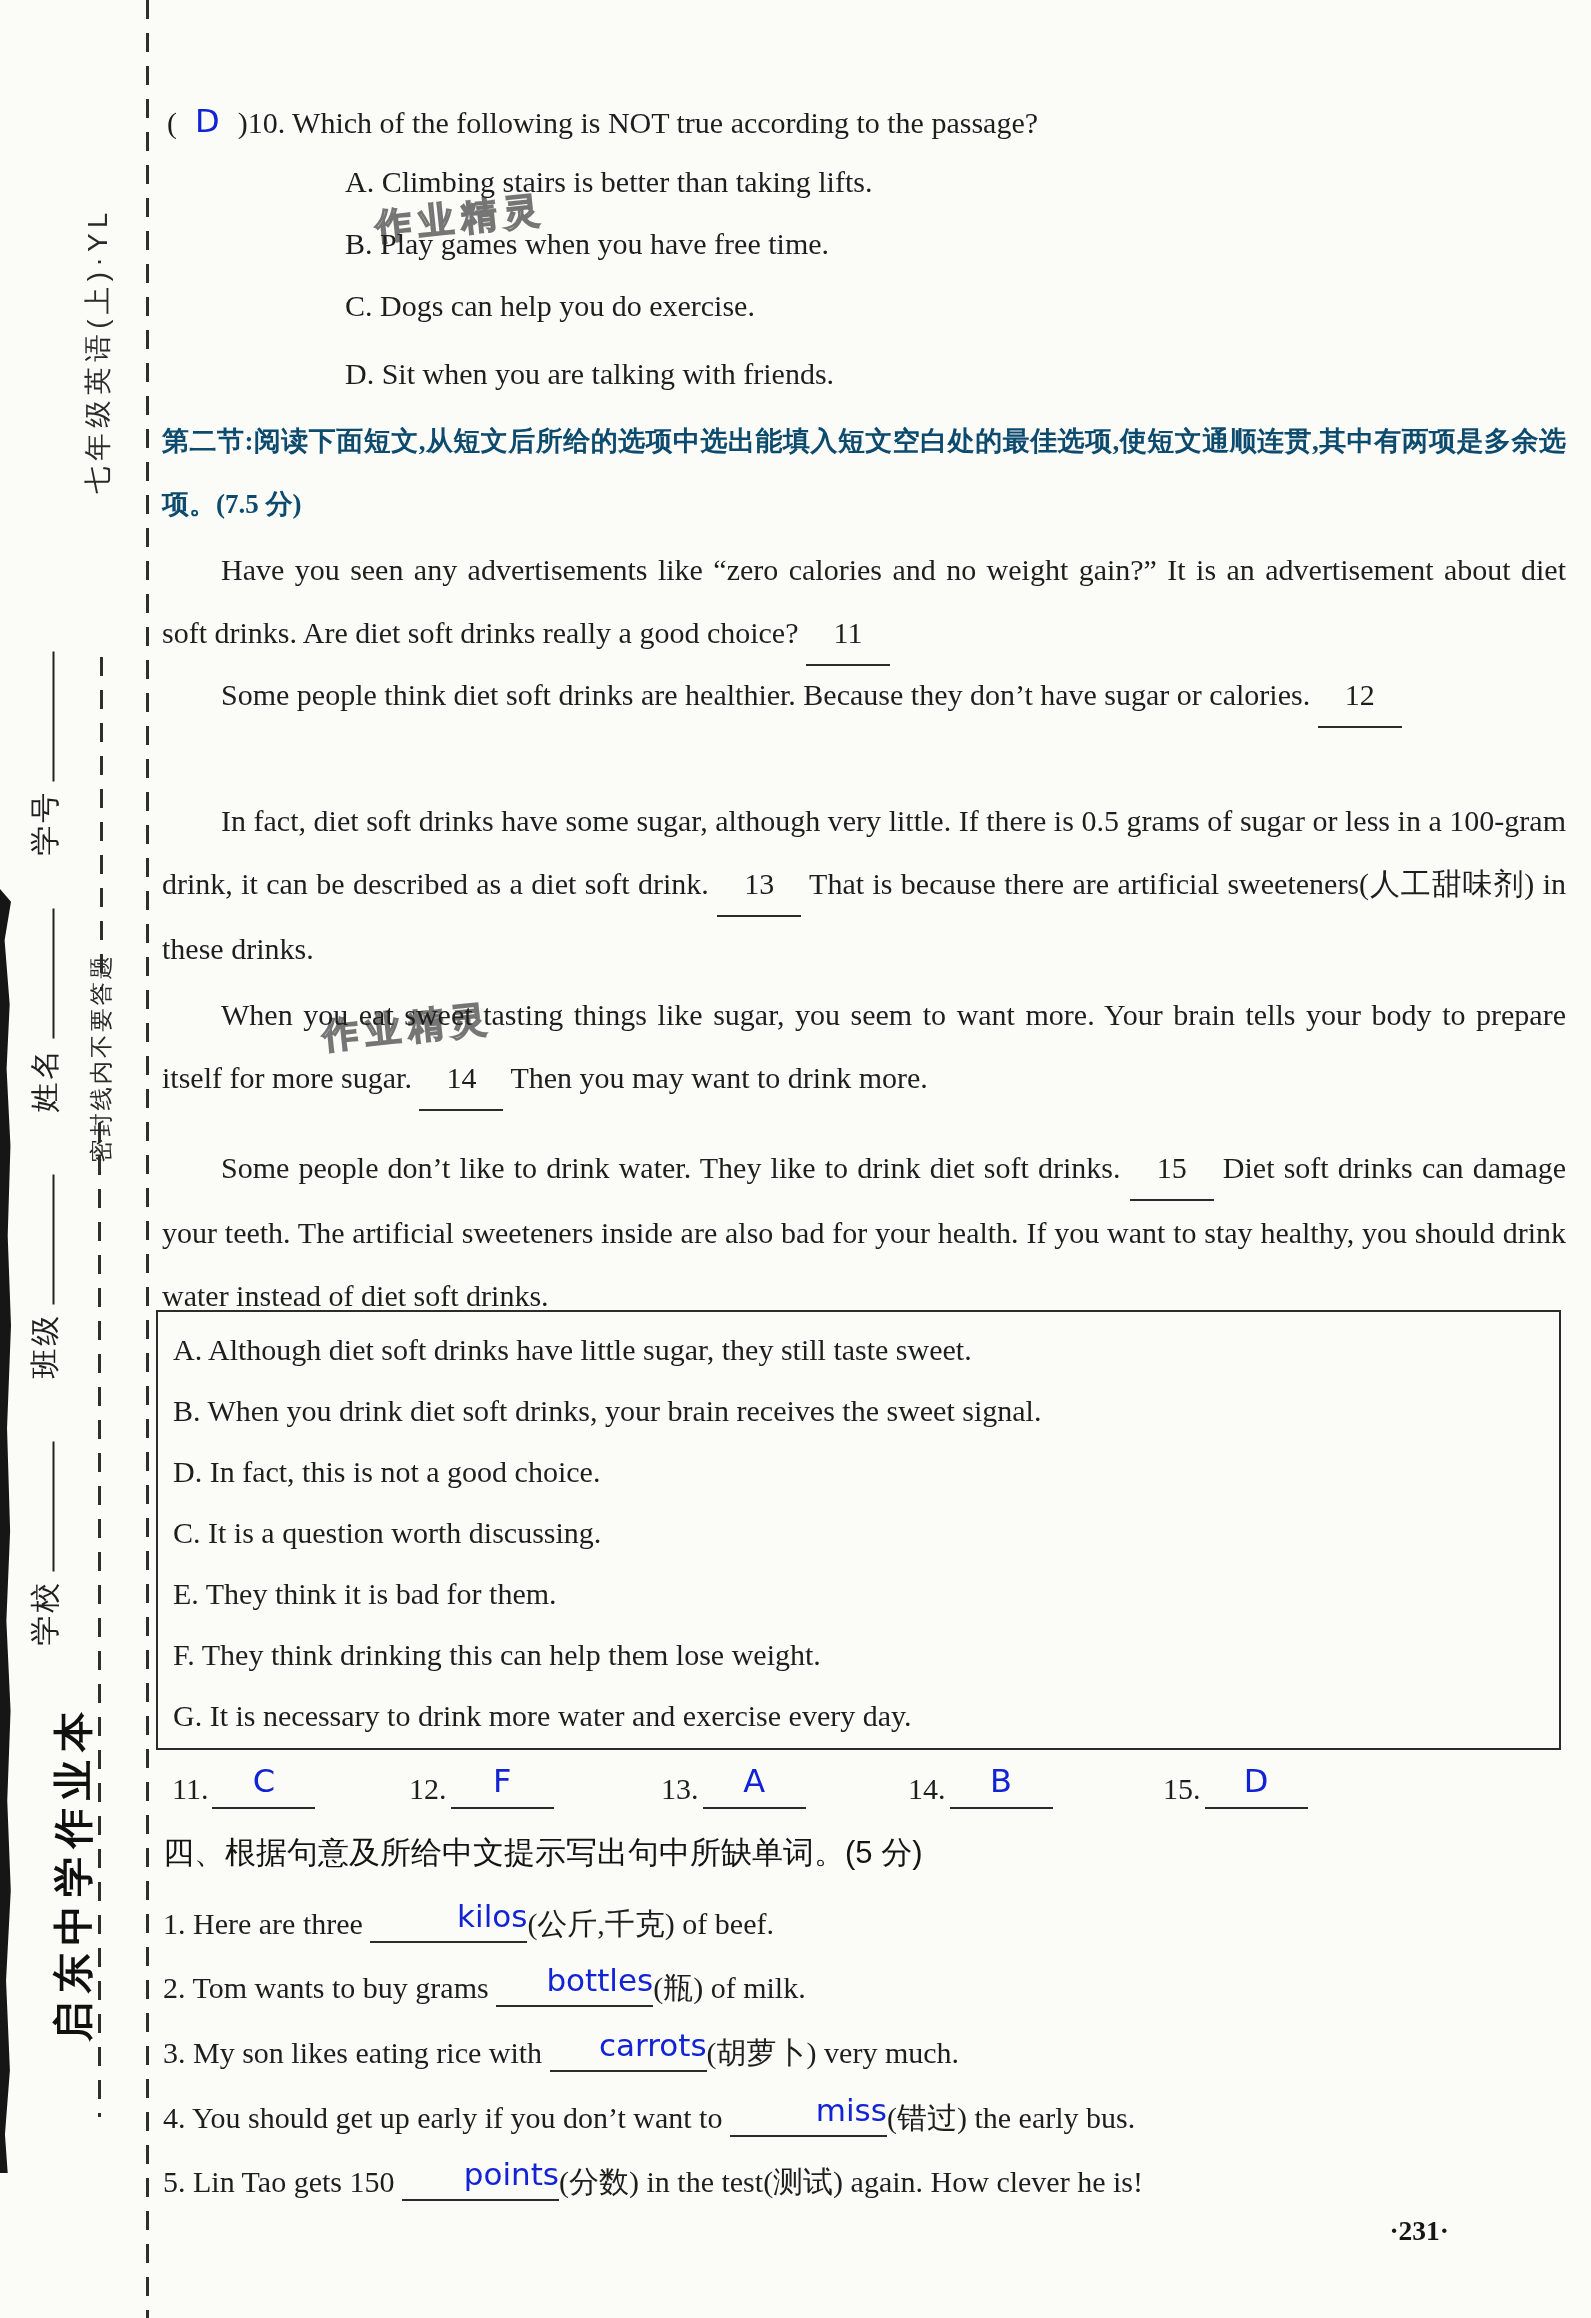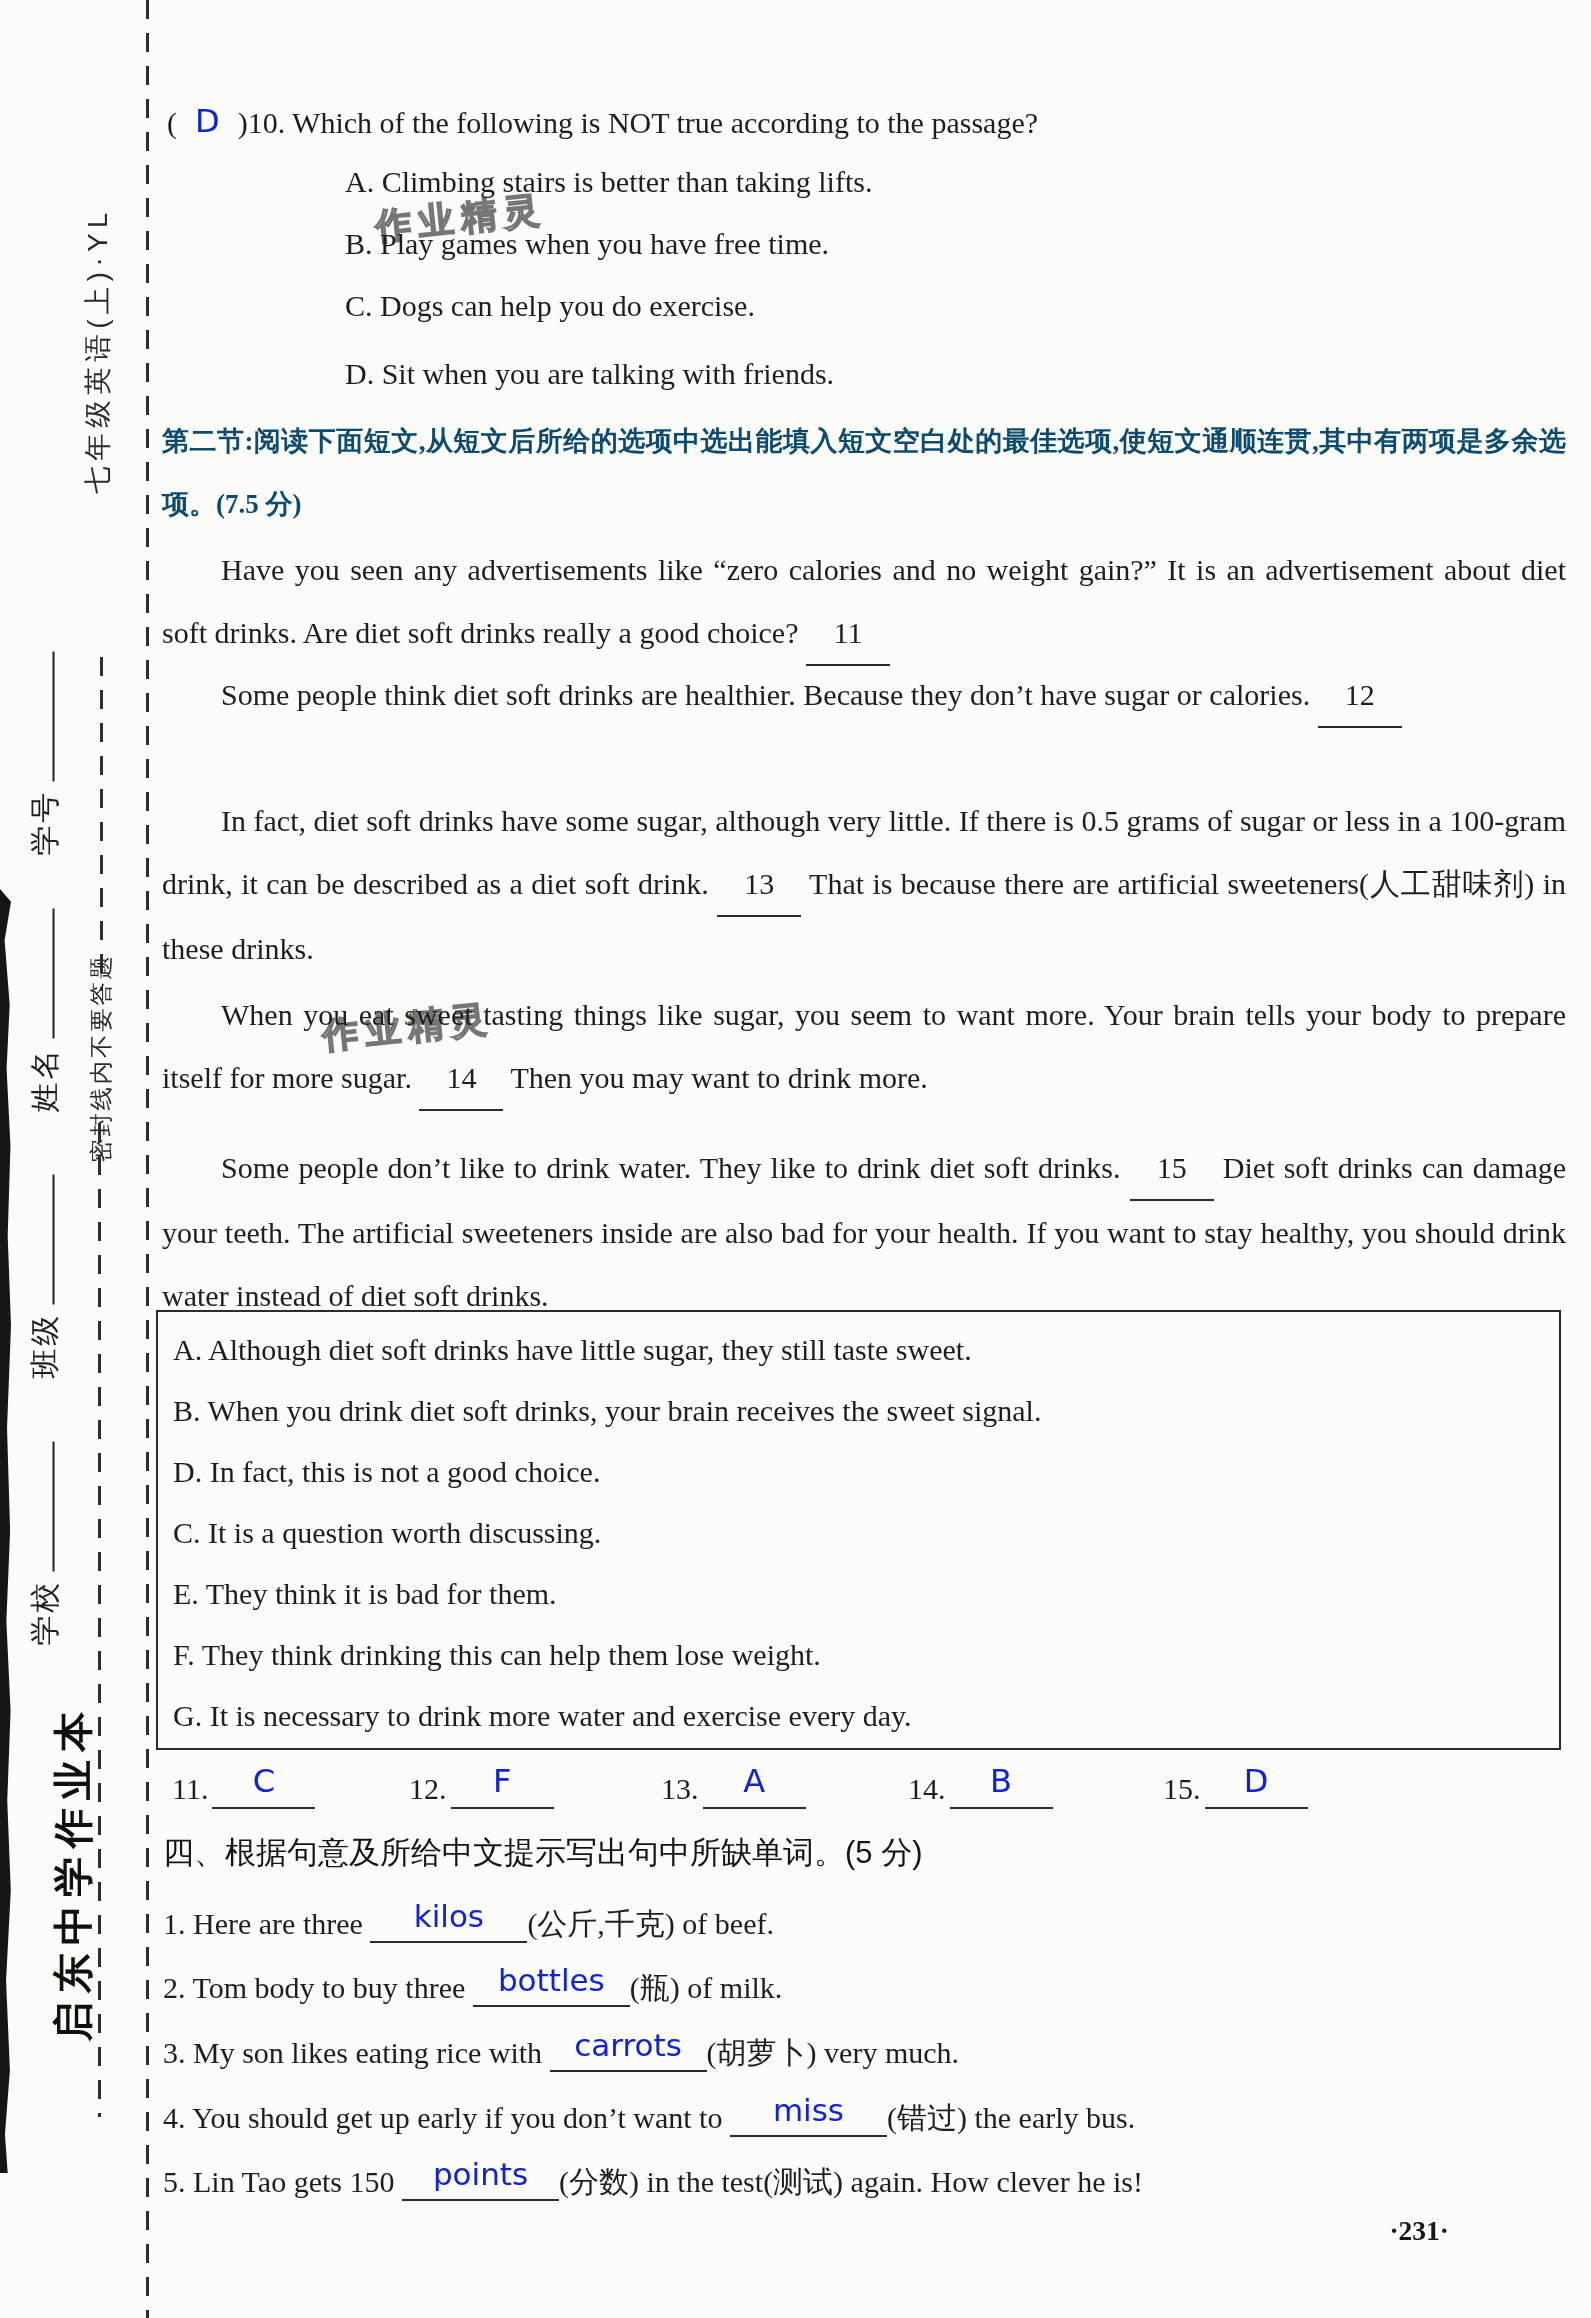--- a/index.html
+++ b/index.html
@@ -33,21 +33,21 @@
   .num-blank{display:inline-block;min-width:84px;text-align:center;text-indent:0;border-bottom:2.8px solid #2b2b2b;}
   .box{position:absolute;left:156px;top:1310px;width:1405px;height:440px;border:2.8px solid #2b2b2b;
        box-sizing:border-box;padding:6.9px 0 0 15px;}
   .box .row{font-size:30px;line-height:61px;}
   .ansg{position:absolute;top:1769px;font-size:30px;}
   .ans-blank{display:inline-block;width:103px;text-align:center;border-bottom:2.8px solid #2b2b2b;margin-left:4.1px;}
   .ans-letter{display:inline-block;font-size:32px;transform:translateY(-6.9px);}
   .h4{position:absolute;left:163px;top:1832px;font-size:31px;font-weight:400;
       font-family:"Liberation Sans","DejaVu Sans",sans-serif;color:#141414;}
   .item{position:absolute;left:163px;width:1418px;font-size:30px;}
-  .w-blank{display:inline-block;min-width:157px;text-align:center;border-bottom:2.8px solid #2b2b2b;}
+  .w-blank{display:inline-block;min-width:157px;text-align:right;border-bottom:2.8px solid #2b2b2b;}
   .w-ans{display:inline-block;font-size:31px;transform:translateY(-6.9px);}
   .pagenum{position:absolute;left:162px;top:2215px;width:1287px;text-align:right;font-size:27.5px;font-weight:700;color:#161616;}
 
   
   .wm{position:absolute;font-size:36px;font-weight:700;letter-spacing:6.9px;transform:rotate(-6deg);
       font-family:"DejaVu Sans","Liberation Sans",sans-serif;color:rgba(255,255,255,0.55);
       -webkit-text-stroke:1.4px rgba(105,105,105,0.9);text-shadow:0 0 0.7px rgba(120,120,120,0.6);}
   #wm1{left:375px;top:194px;}
   #wm2{left:322px;top:1003px;}
 </style>
@@ -150,21 +150,21 @@
 
   <div class="h4">四、根据句意及所给中文提示写出句中所缺单词。(5 分)</div>
 
   <div class="item" style="top:1904px;">
     <span>1.</span>
     <span>Here are three</span>
     <span class="w-blank"><span class="blue w-ans">kilos</span></span><span>(公斤,千克) of beef.</span>
   </div>
   <div class="item" style="top:1968px;">
     <span>2.</span>
-    <span>Tom body to buy three</span>
+    <span>Tom wants to buy grams</span>
     <span class="w-blank"><span class="blue w-ans">bottles</span></span><span>(瓶) of milk.</span>
   </div>
   <div class="item" style="top:2033px;">
     <span>3.</span>
     <span>My son likes eating rice with</span>
     <span class="w-blank"><span class="blue w-ans">carrots</span></span><span>(胡萝卜) very much.</span>
   </div>
   <div class="item" style="top:2098px;">
     <span>4.</span>
     <span>You should get up early if you don’t want to</span>

